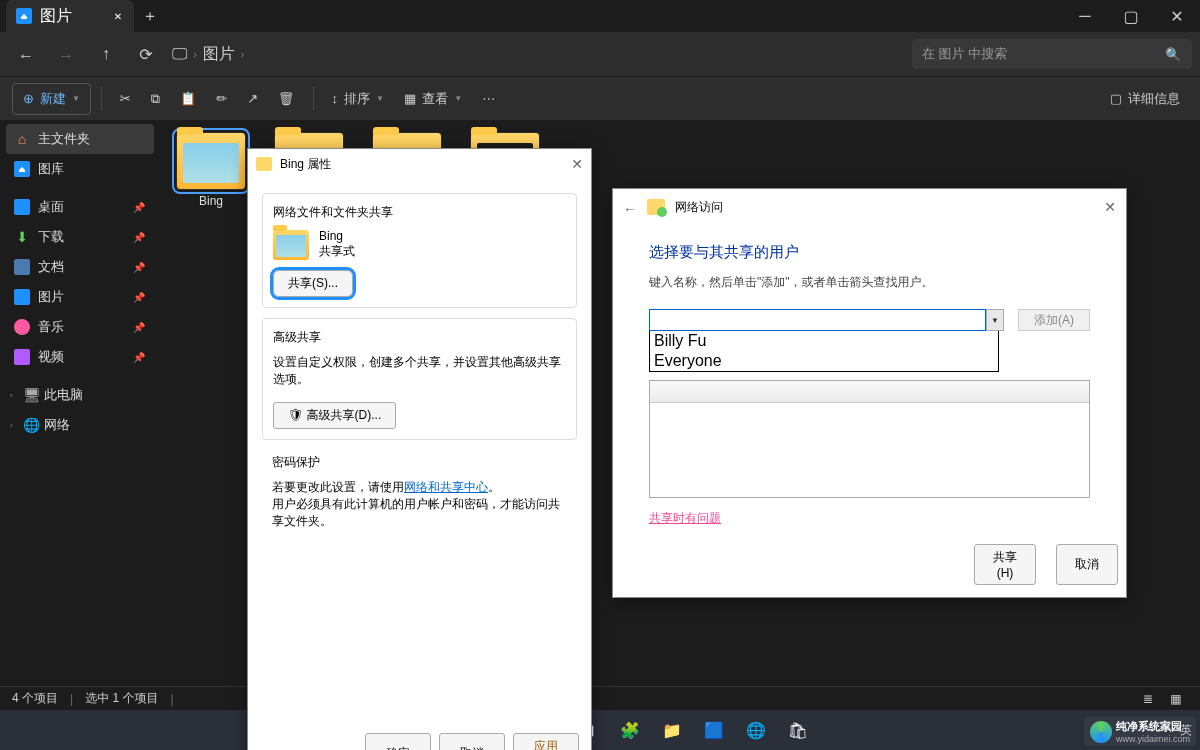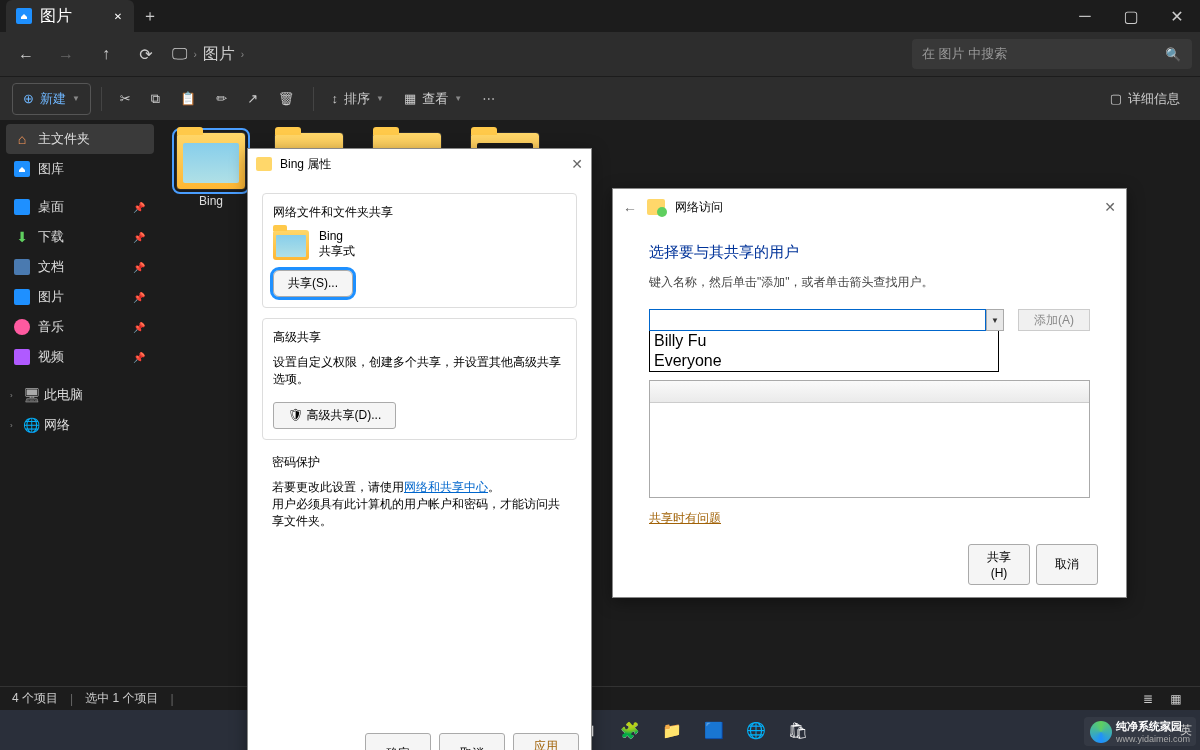--- a/index.html
+++ b/index.html
@@ -107,22 +107,22 @@
 .net-heading { font-size: 15px; color: #003399; margin-bottom: 12px; }
 .net-subtext { font-size: 12px; color: #444; margin-bottom: 18px; }
 .net-input-row { display: flex; gap: 0; margin-bottom: 0; }
 .net-input { flex: 1; height: 22px; border: 1px solid #0066cc; padding: 0 4px; font-size: 12px; }
 .net-dropdown-btn { width: 18px; height: 22px; border: 1px solid #aaa; background: #e8e8e8; cursor: pointer; display: flex; align-items: center; justify-content: center; font-size: 8px; color: #333; }
 .net-add-btn { width: 72px; height: 22px; margin-left: 14px; border: 1px solid #ccc; background: #f0f0f0; color: #888; font-size: 12px; cursor: pointer; }
 .net-dropdown { border: 1px solid #000; border-top: none; background: #fff; width: 350px; }
 .net-opt { padding: 1px 4px; font-size: 16px; cursor: pointer; }
 .net-listbox { border: 1px solid #aaa; height: 118px; margin-top: 8px; }
 .net-listhead { height: 22px; background: linear-gradient(#fafafa, #eaeaea); border-bottom: 1px solid #ccc; }
-.net-link { color: #a16207; text-decoration: underline; cursor: pointer; margin-top: 12px; display: inline-block; }
-.netshare-footer { position: absolute; bottom: 12px; right: 28px; display: flex; gap: 6px; }
+.net-link { color: #ec4899; text-decoration: underline; cursor: pointer; margin-top: 12px; display: inline-block; }
+.netshare-footer { position: absolute; bottom: 12px; right: 8px; display: flex; gap: 20px; }
 .net-footer-btn { border: 1px solid #aaa; background: #f5f5f5; padding: 4px 14px; cursor: pointer; font-size: 12px; border-radius: 3px; width: 62px; text-align: center; }
 </style>
 </head>
 <body>
 
 <div class="titlebar">
   <div class="tab">
     <span class="tab-icon"></span>
     <span>图片</span>
     <span class="tab-close">✕</span>

